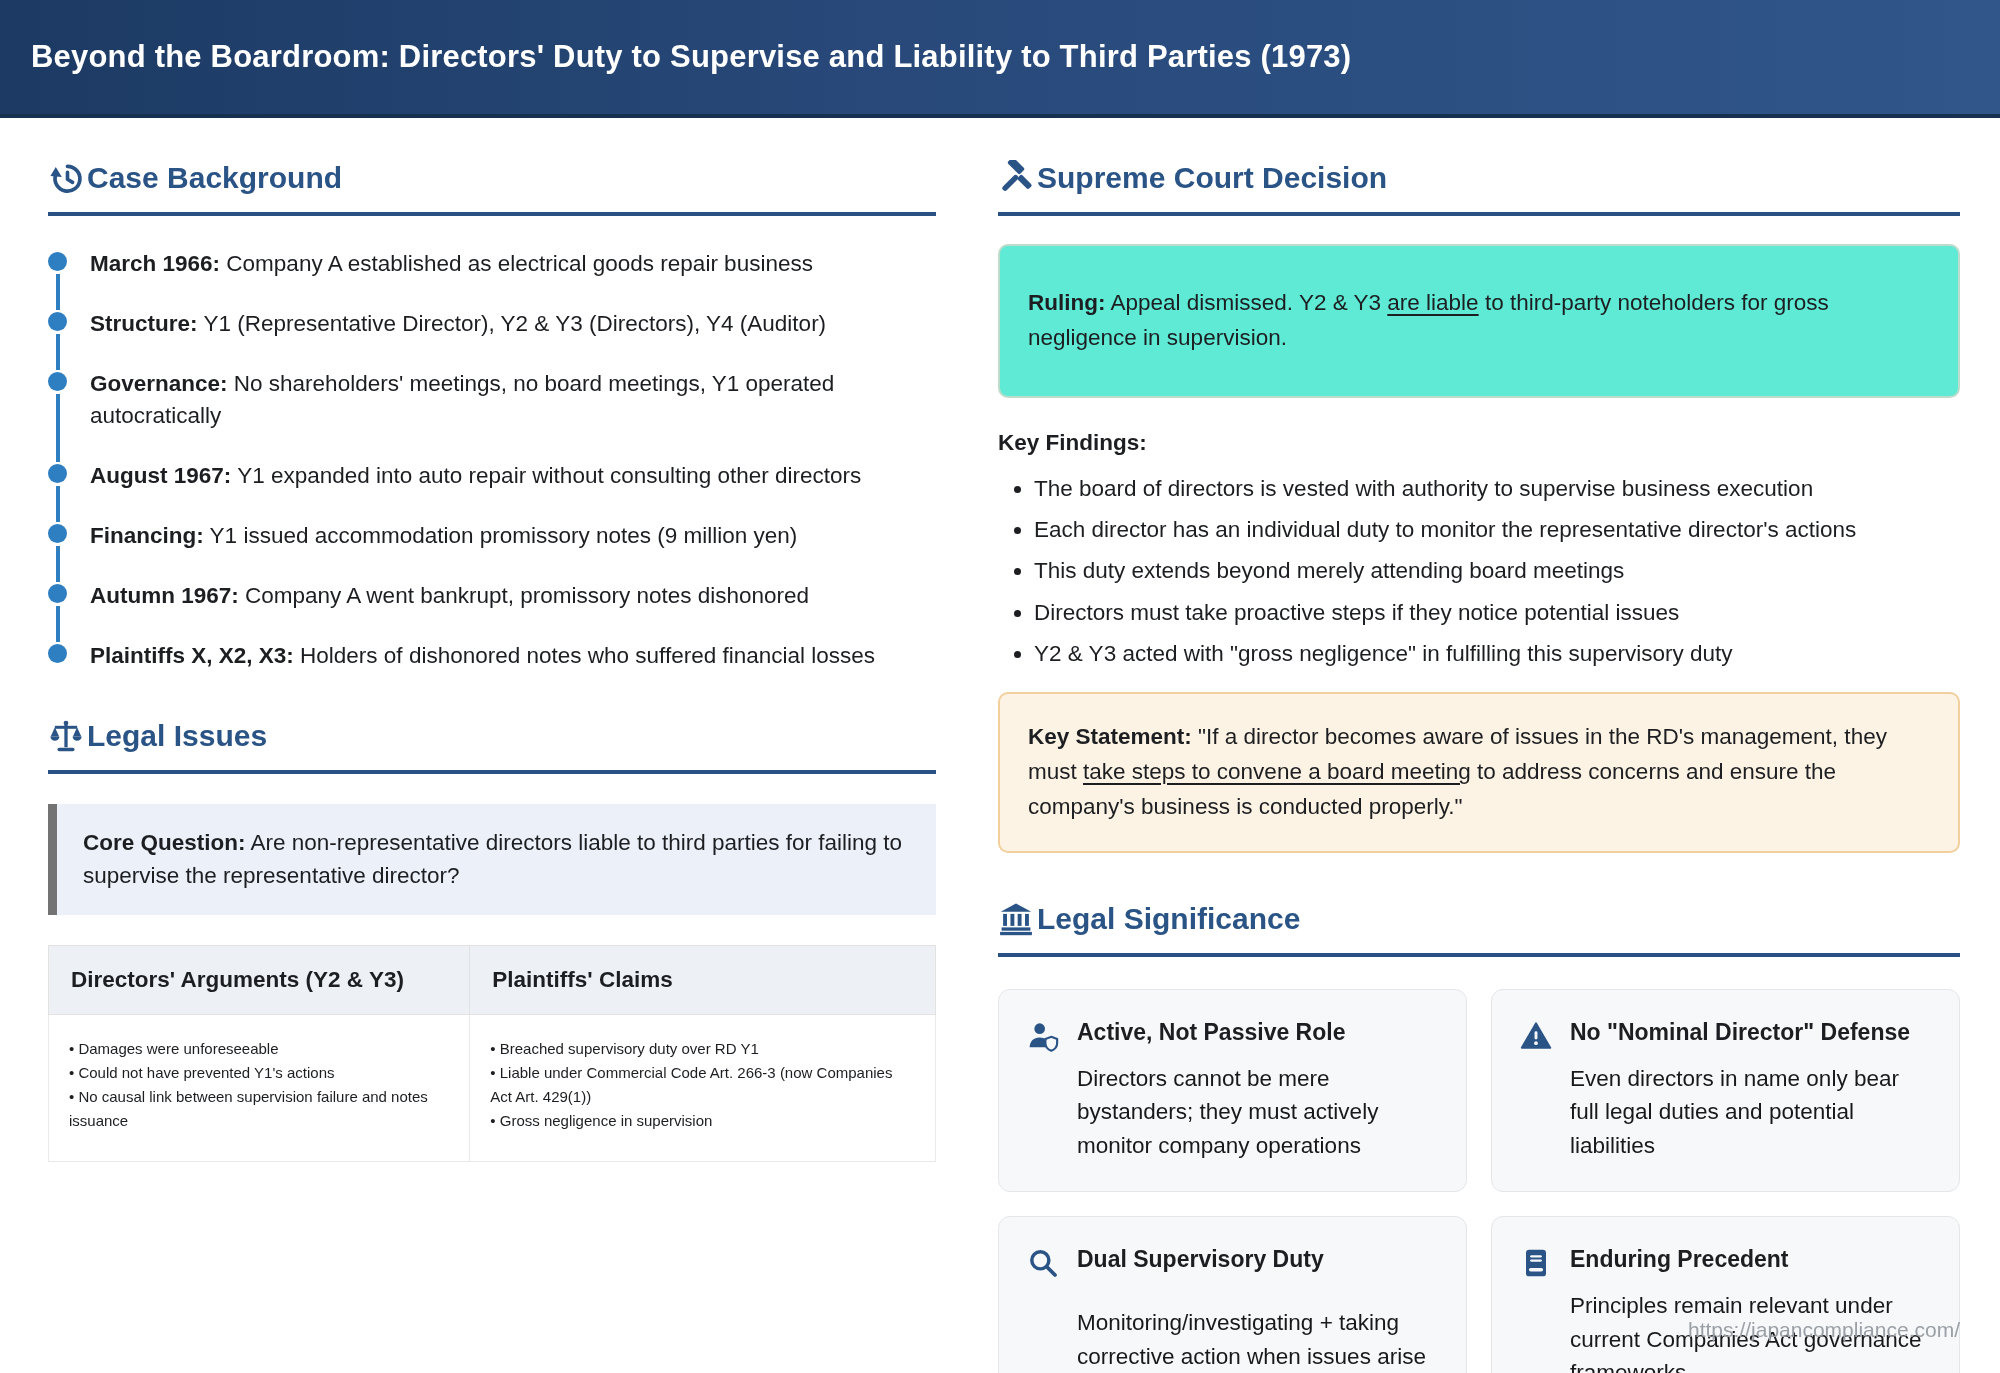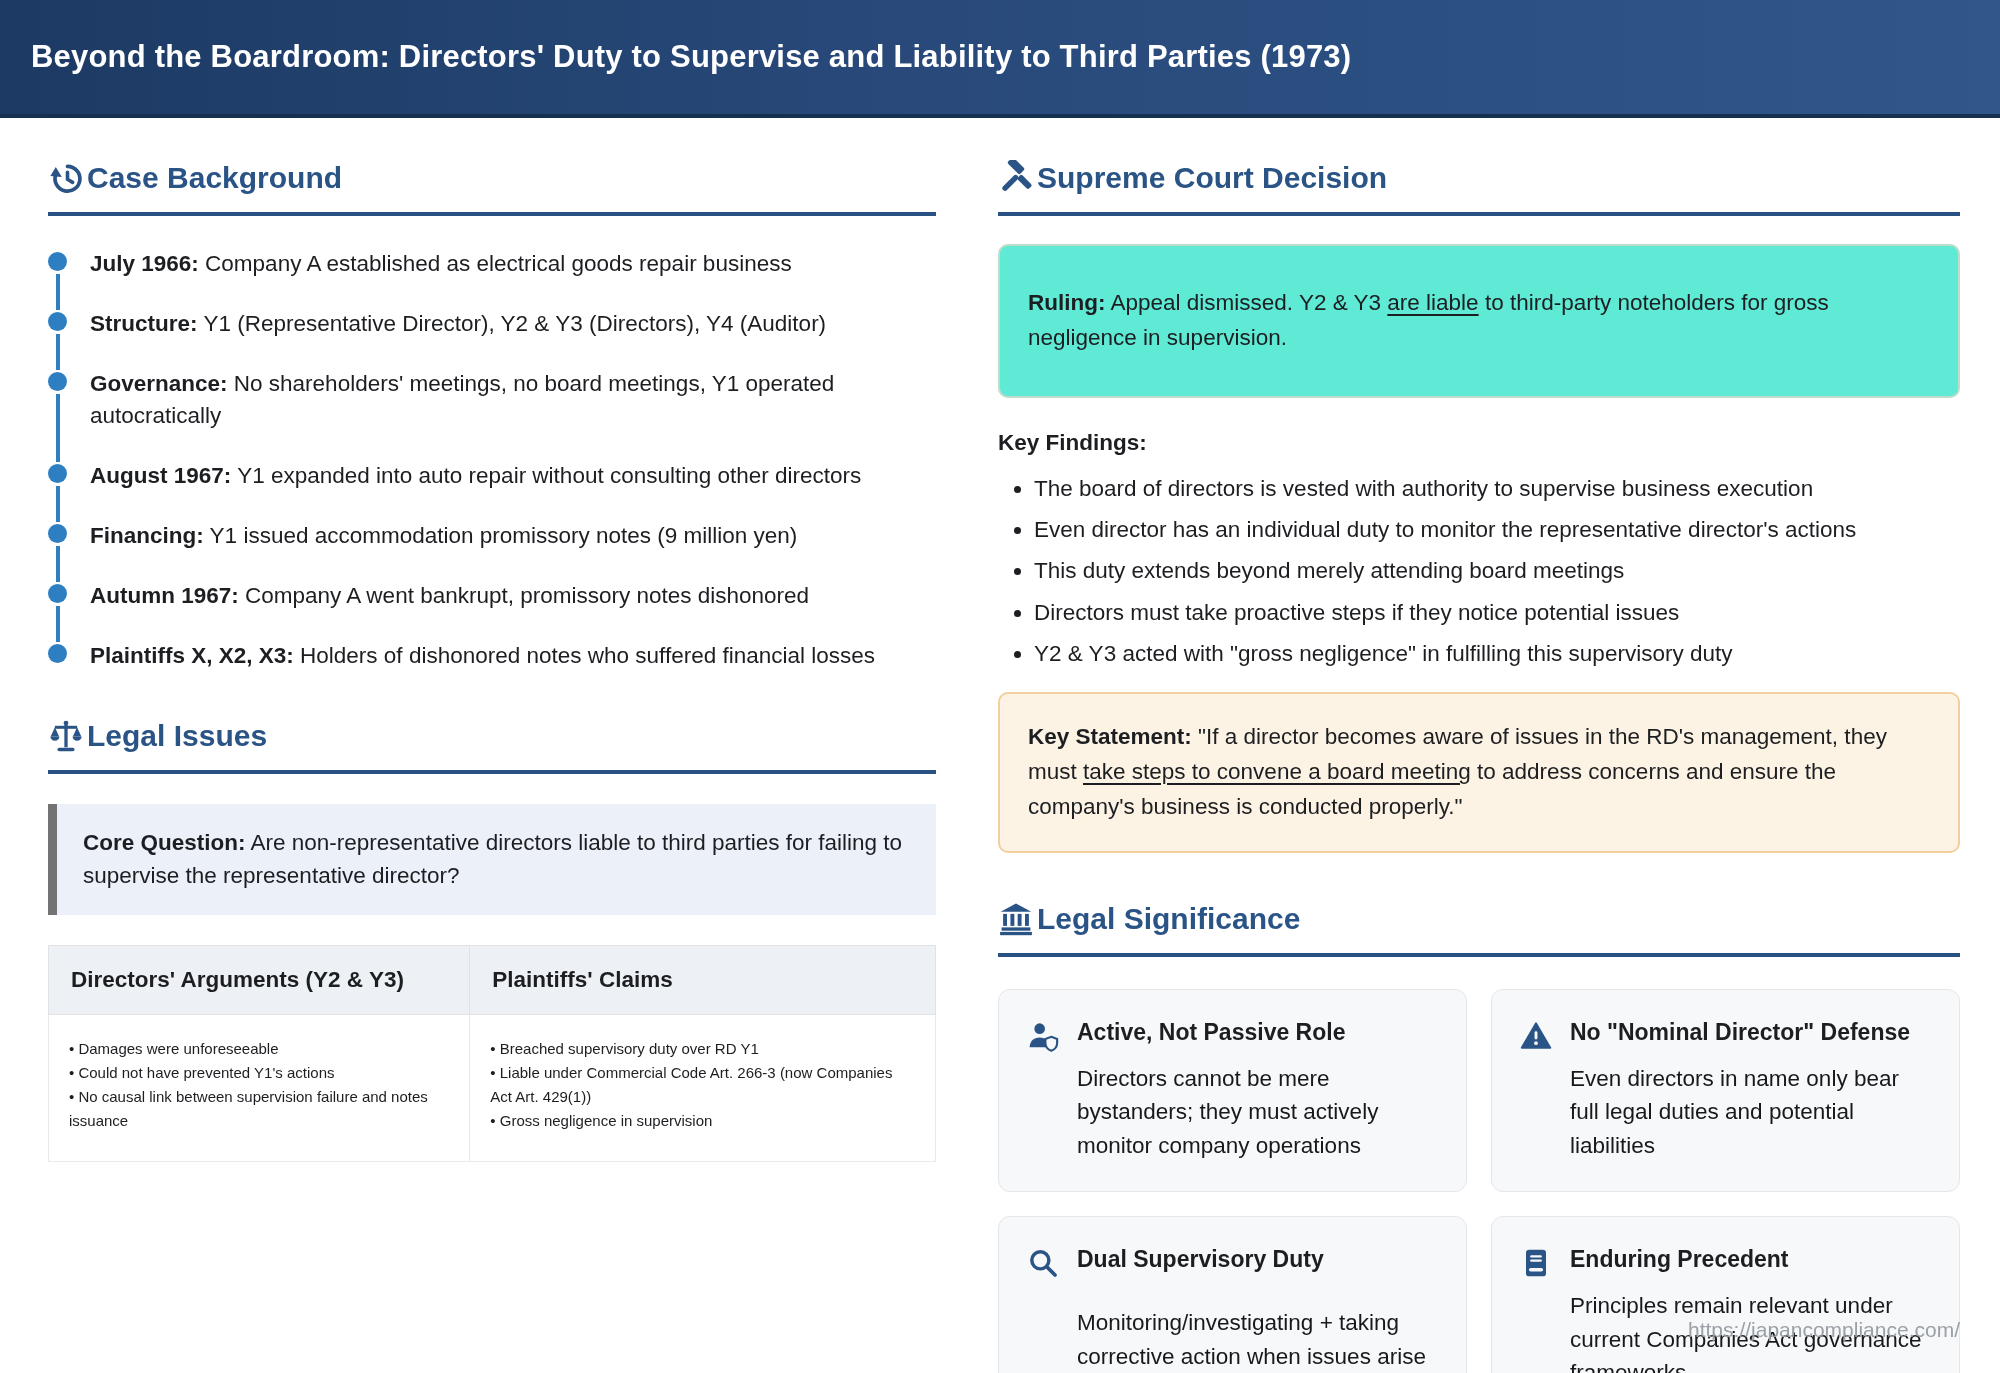--- a/index.html
+++ b/index.html
@@ -123,21 +123,21 @@
         <svg class="sec-icon" viewBox="0 0 24 24">
           <path d="M13 4.2a8.3 8.3 0 1 1-7.9 5.7" fill="none" stroke="currentColor" stroke-width="2.5" stroke-linecap="round"></path>
           <polygon points="1.6,10.6 9.2,11.4 5.2,4.6" fill="currentColor"></polygon>
           <path d="M13 8.2v4.6l3.4 2.1" fill="none" stroke="currentColor" stroke-width="2.4" stroke-linecap="round" stroke-linejoin="round"></path>
         </svg>
         <h2>Case Background</h2>
       </div>
       <hr class="sec-rule">
 
       <ul class="timeline">
-        <li><b>July 1966:</b> <span>Company A established as electrical goods repair business</span></li>
+        <li><b>March 1966:</b> <span>Company A established as electrical goods repair business</span></li>
         <li><b>Structure:</b> <span>Y1 (Representative Director), Y2 &amp; Y3 (Directors), Y4 (Auditor)</span></li>
         <li><b>Governance:</b> <span>No shareholders' meetings, no board meetings, Y1 operated autocratically</span></li>
         <li><b>August 1967:</b> <span>Y1 expanded into auto repair without consulting other directors</span></li>
         <li><b>Financing:</b> <span>Y1 issued accommodation promissory notes (9 million yen)</span></li>
         <li><b>Autumn 1967:</b> <span>Company A went bankrupt, promissory notes dishonored</span></li>
         <li><b>Plaintiffs X, X2, X3:</b> <span>Holders of dishonored notes who suffered financial losses</span></li>
       </ul>
     </section>
 
     <section class="section legal-issues">
@@ -199,21 +199,21 @@
       </div>
       <hr class="sec-rule">
 
       <div class="ruling-box">
         <b class="inline">Ruling:</b><span> Appeal dismissed. Y2 &amp; Y3 </span><span class="u">are liable</span><span> to third-party noteholders for gross negligence in supervision.</span>
       </div>
 
       <div class="kf-label">Key Findings:</div>
       <ul class="kf-list">
         <li>The board of directors is vested with authority to supervise business execution</li>
-        <li>Even director has an individual duty to monitor the representative director's actions</li>
+        <li>Each director has an individual duty to monitor the representative director's actions</li>
         <li>This duty extends beyond merely attending board meetings</li>
         <li>Directors must take proactive steps if they notice potential issues</li>
         <li>Y2 &amp; Y3 acted with "gross negligence" in fulfilling this supervisory duty</li>
       </ul>
 
       <div class="statement-box">
         <b class="inline">Key Statement:</b><span> "If a director becomes aware of issues in the RD's management, they must </span><span class="u">take steps to convene a board meeting</span><span> to address concerns and ensure the company's business is conducted properly."</span>
       </div>
     </section>
 

